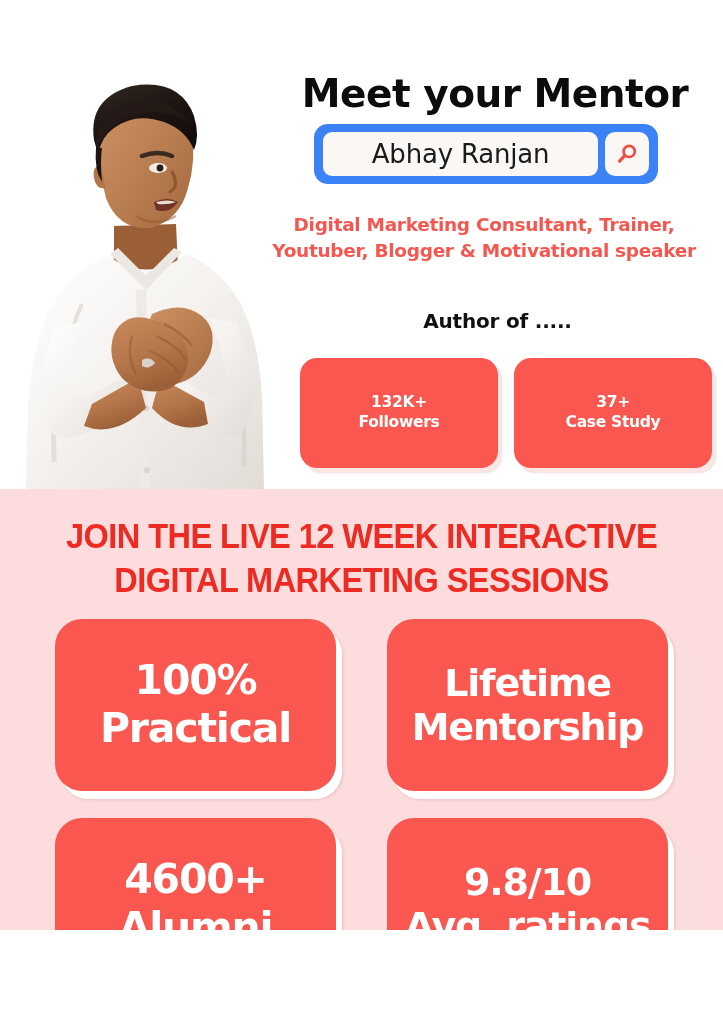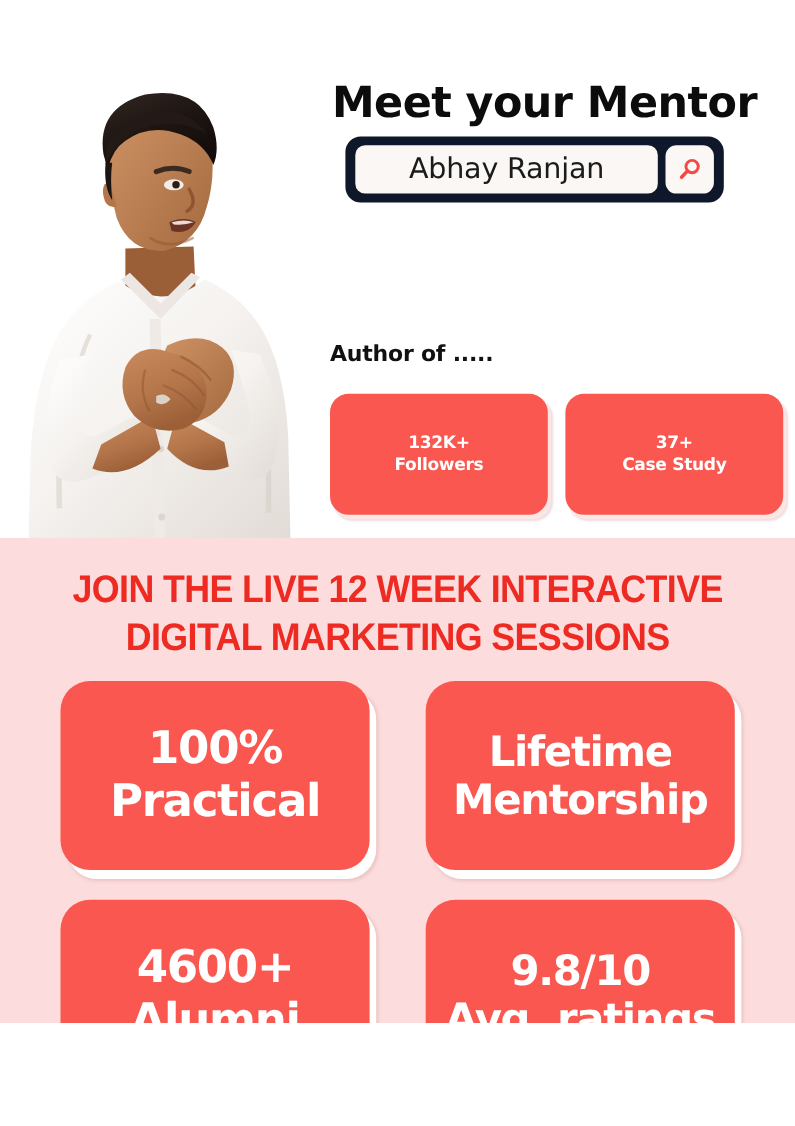--- a/index.html
+++ b/index.html
@@ -44,21 +44,21 @@
     margin-top: 27px;
   }
 
   
   .search-bar {
     position: absolute;
     left: 314px;
     top: 124px;
     width: 344px;
     height: 60px;
-    background: #0f172a;
+    background: #3b82f6;
     border-radius: 14px;
     box-sizing: border-box;
     padding: 8px 9px;
     display: flex;
     align-items: center;
     gap: 7px;
   }
   .search-input {
     flex: 1 1 auto;
     height: 44px;
@@ -103,21 +103,21 @@
     font-family: "DejaVu Sans", sans-serif;
     letter-spacing: -0.3px;
   }
 
   
   .author-of {
     position: absolute;
     left: 300px;
     top: 309px;
     width: 395px;
-    text-align: left;
+    text-align: center;
     color: #111111;
     font-size: 20px;
     font-weight: 700;
     font-family: "DejaVu Sans", sans-serif;
     letter-spacing: -0.2px;
   }
 
   
   .stats-row {
     position: absolute;
@@ -325,20 +325,24 @@
       <div class="search-button">
         <span>
           <svg width="26" height="26" viewBox="0 0 26 26">
             <circle cx="15.2" cy="10.4" r="5.6" fill="none" stroke="#F04C45" stroke-width="2.7"></circle>
             <line x1="10.8" y1="14.6" x2="5.6" y2="20.2" stroke="#F04C45" stroke-width="3.2" stroke-linecap="round"></line>
           </svg>
         </span>
       </div>
     </div>
 
+    <div class="subtitle">
+      <div>Digital Marketing Consultant, Trainer,</div>
+      <div>Youtuber, Blogger &amp; Motivational speaker</div>
+    </div>
 
     <div class="author-of">Author of .....</div>
 
     <div class="stats-row">
       <div class="stat-card">
         <span class="stat-line">132K+</span>
         <span class="stat-line">Followers</span>
       </div>
       <div class="stat-card">
         <span class="stat-line">37+</span>

